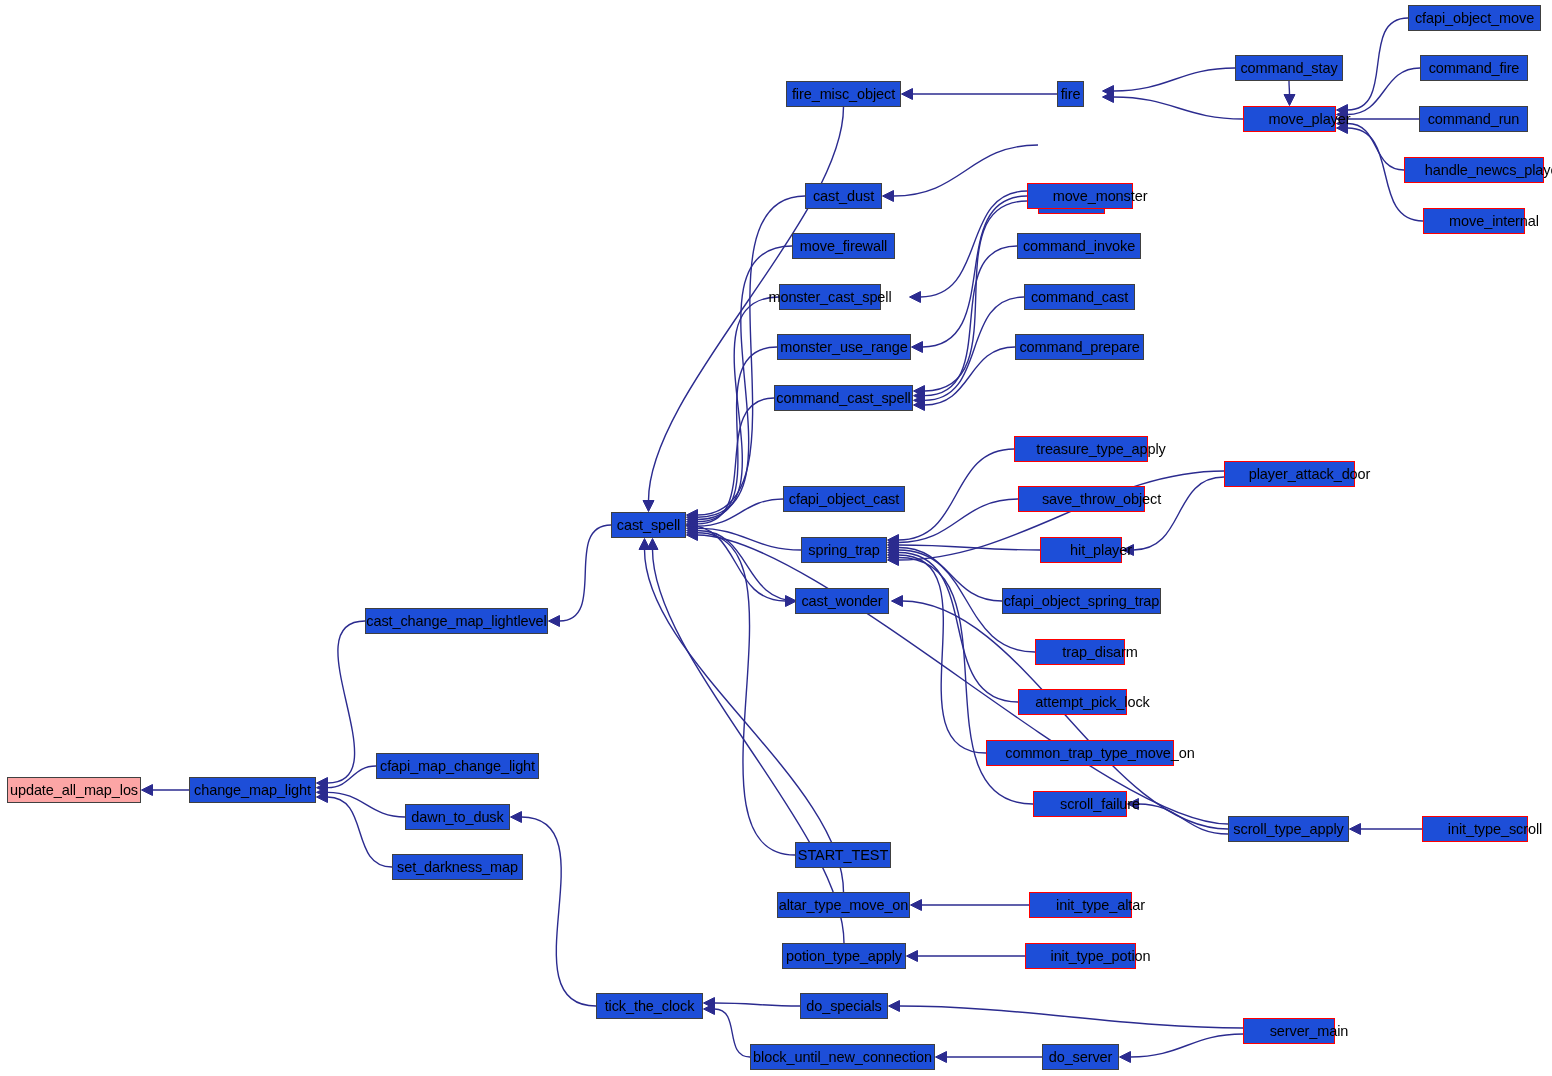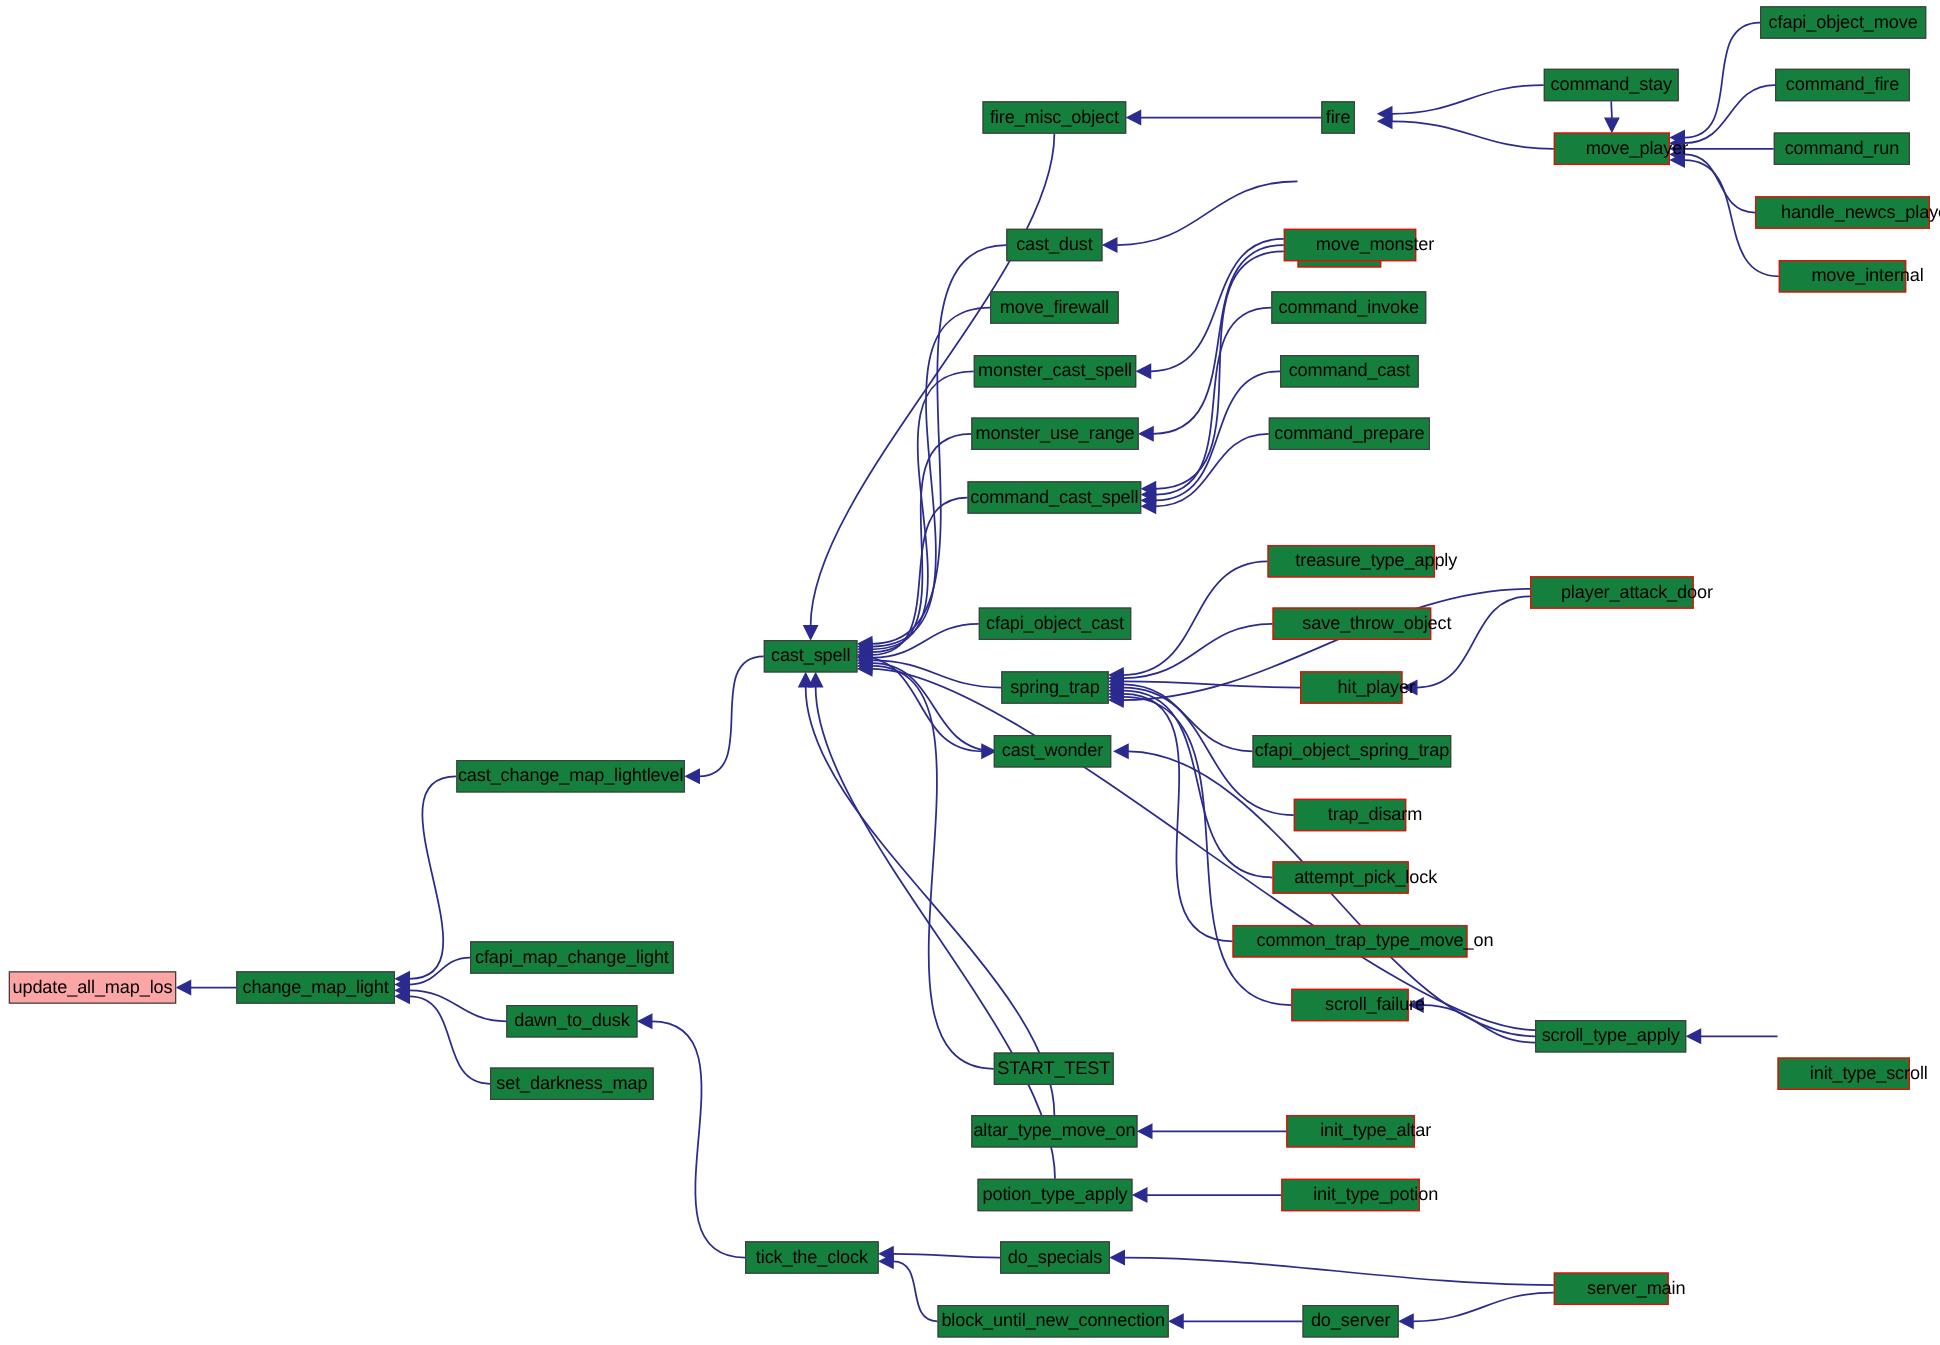--- a/index.html
+++ b/index.html
@@ -31,21 +31,21 @@
     width: 1552px;
     height: 1076px;
   }
   .node {
     position: absolute;
     box-sizing: border-box;
     display: flex;
     align-items: center;
     justify-content: center;
     height: 26px;
-    background: #15803d;
+    background: #1d4ed8;
     border: 1px solid #404040;
     font-size: 14.5px;
     line-height: 1;
     color: #000000;
     white-space: nowrap;
     letter-spacing: -0.1px;
   }
   .node.red {
     border-color: #ff0000;
     padding-left: 40px;
@@ -203,21 +203,21 @@
       </div>
       <div class="node" style="left: 786px; top: 81px; width: 115px;">
         <span class="label">fire_misc_object</span>
       </div>
       <div class="node" style="left: 805px; top: 183px; width: 77px;">
         <span class="label">cast_dust</span>
       </div>
       <div class="node" style="left: 792px; top: 233px; width: 103px;">
         <span class="label">move_firewall</span>
       </div>
-      <div class="node" style="left: 779px; top: 284px; width: 130px;">
+      <div class="node" style="left: 779px; top: 284px; width: 102px;">
         <span class="label">monster_cast_spell</span>
       </div>
       <div class="node" style="left: 777px; top: 334px; width: 134px;">
         <span class="label">monster_use_range</span>
       </div>
       <div class="node" style="left: 774px; top: 385px; width: 139px;">
         <span class="label">command_cast_spell</span>
       </div>
       <div class="node" style="left: 783px; top: 486px; width: 122px;">
         <span class="label">cfapi_object_cast</span>
@@ -320,17 +320,17 @@
       </div>
       <div class="node" style="left: 1419px; top: 106px; width: 109px;">
         <span class="label">command_run</span>
       </div>
       <div class="node red" style="left: 1404px; top: 157px; width: 140px;">
         <span class="label">handle_newcs_player</span>
       </div>
       <div class="node red" style="left: 1423px; top: 208px; width: 102px;">
         <span class="label">move_internal</span>
       </div>
-      <div class="node red" style="left: 1422px; top: 816px; width: 106px; margin-top: 30px;">
+      <div class="node red" style="left: 1422px; top: 816px; width: 106px;">
         <span class="label">init_type_scroll</span>
       </div>
     </div>
 </div>
 
 </body></html>

